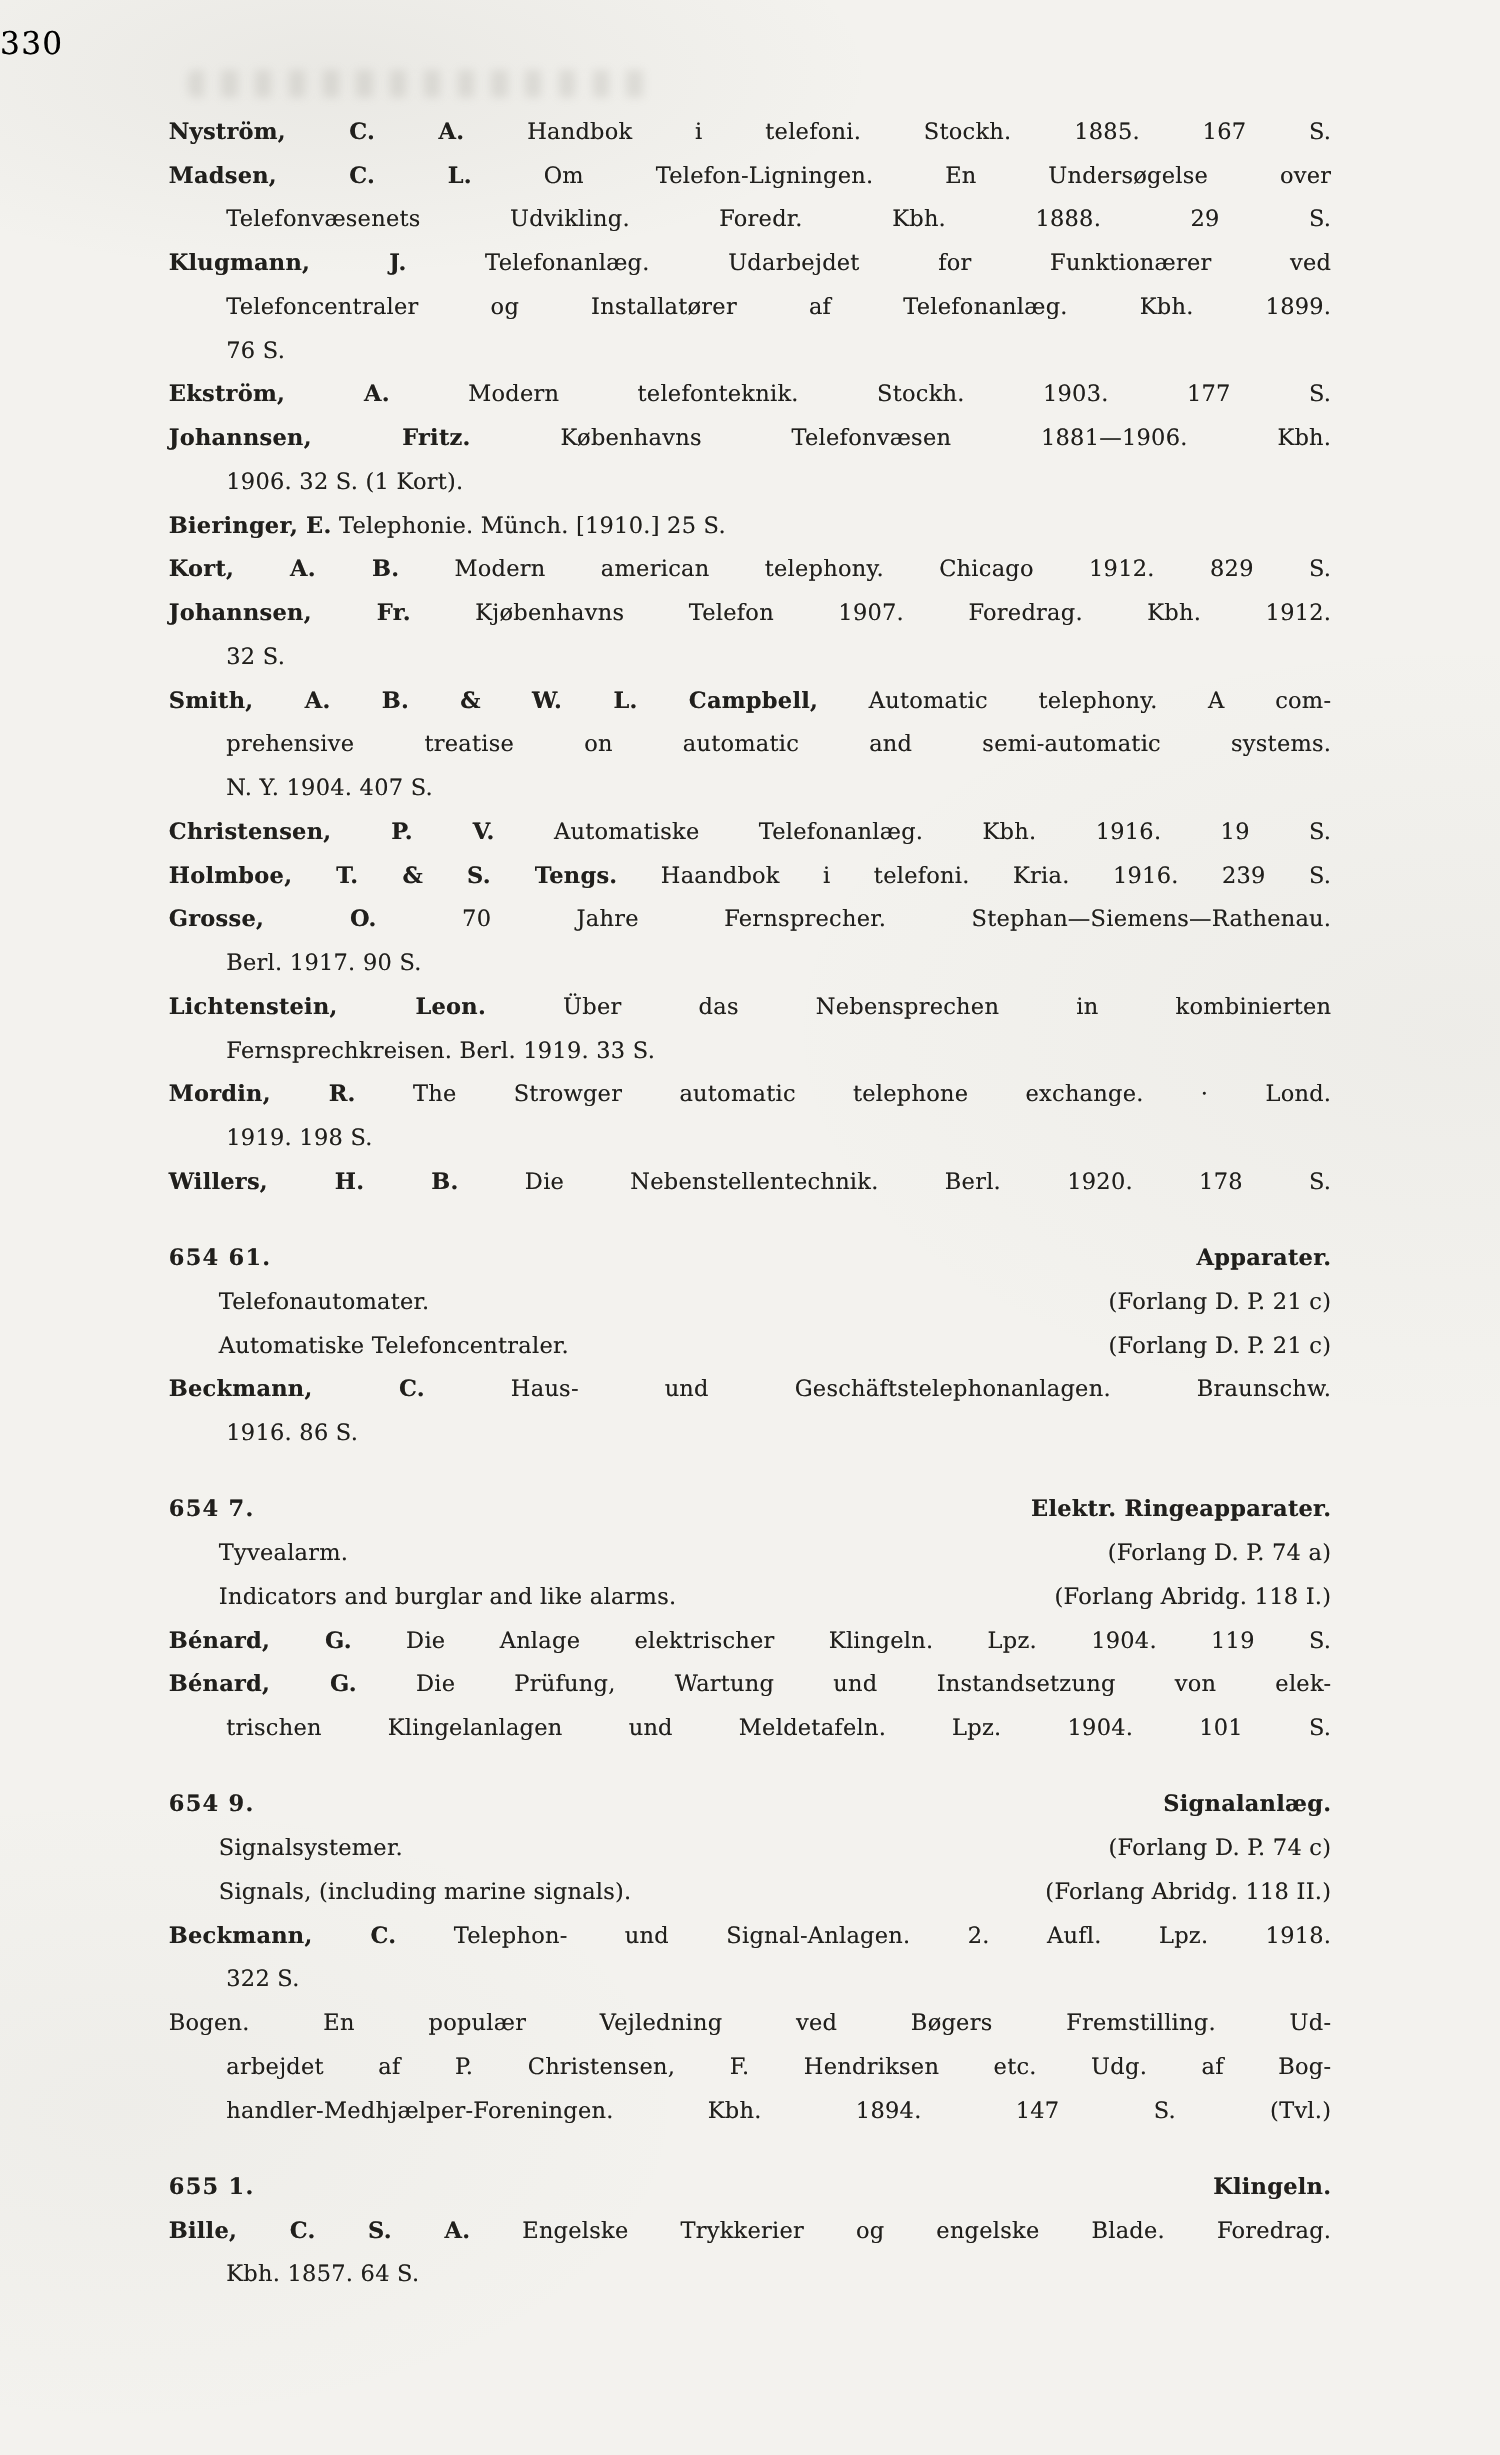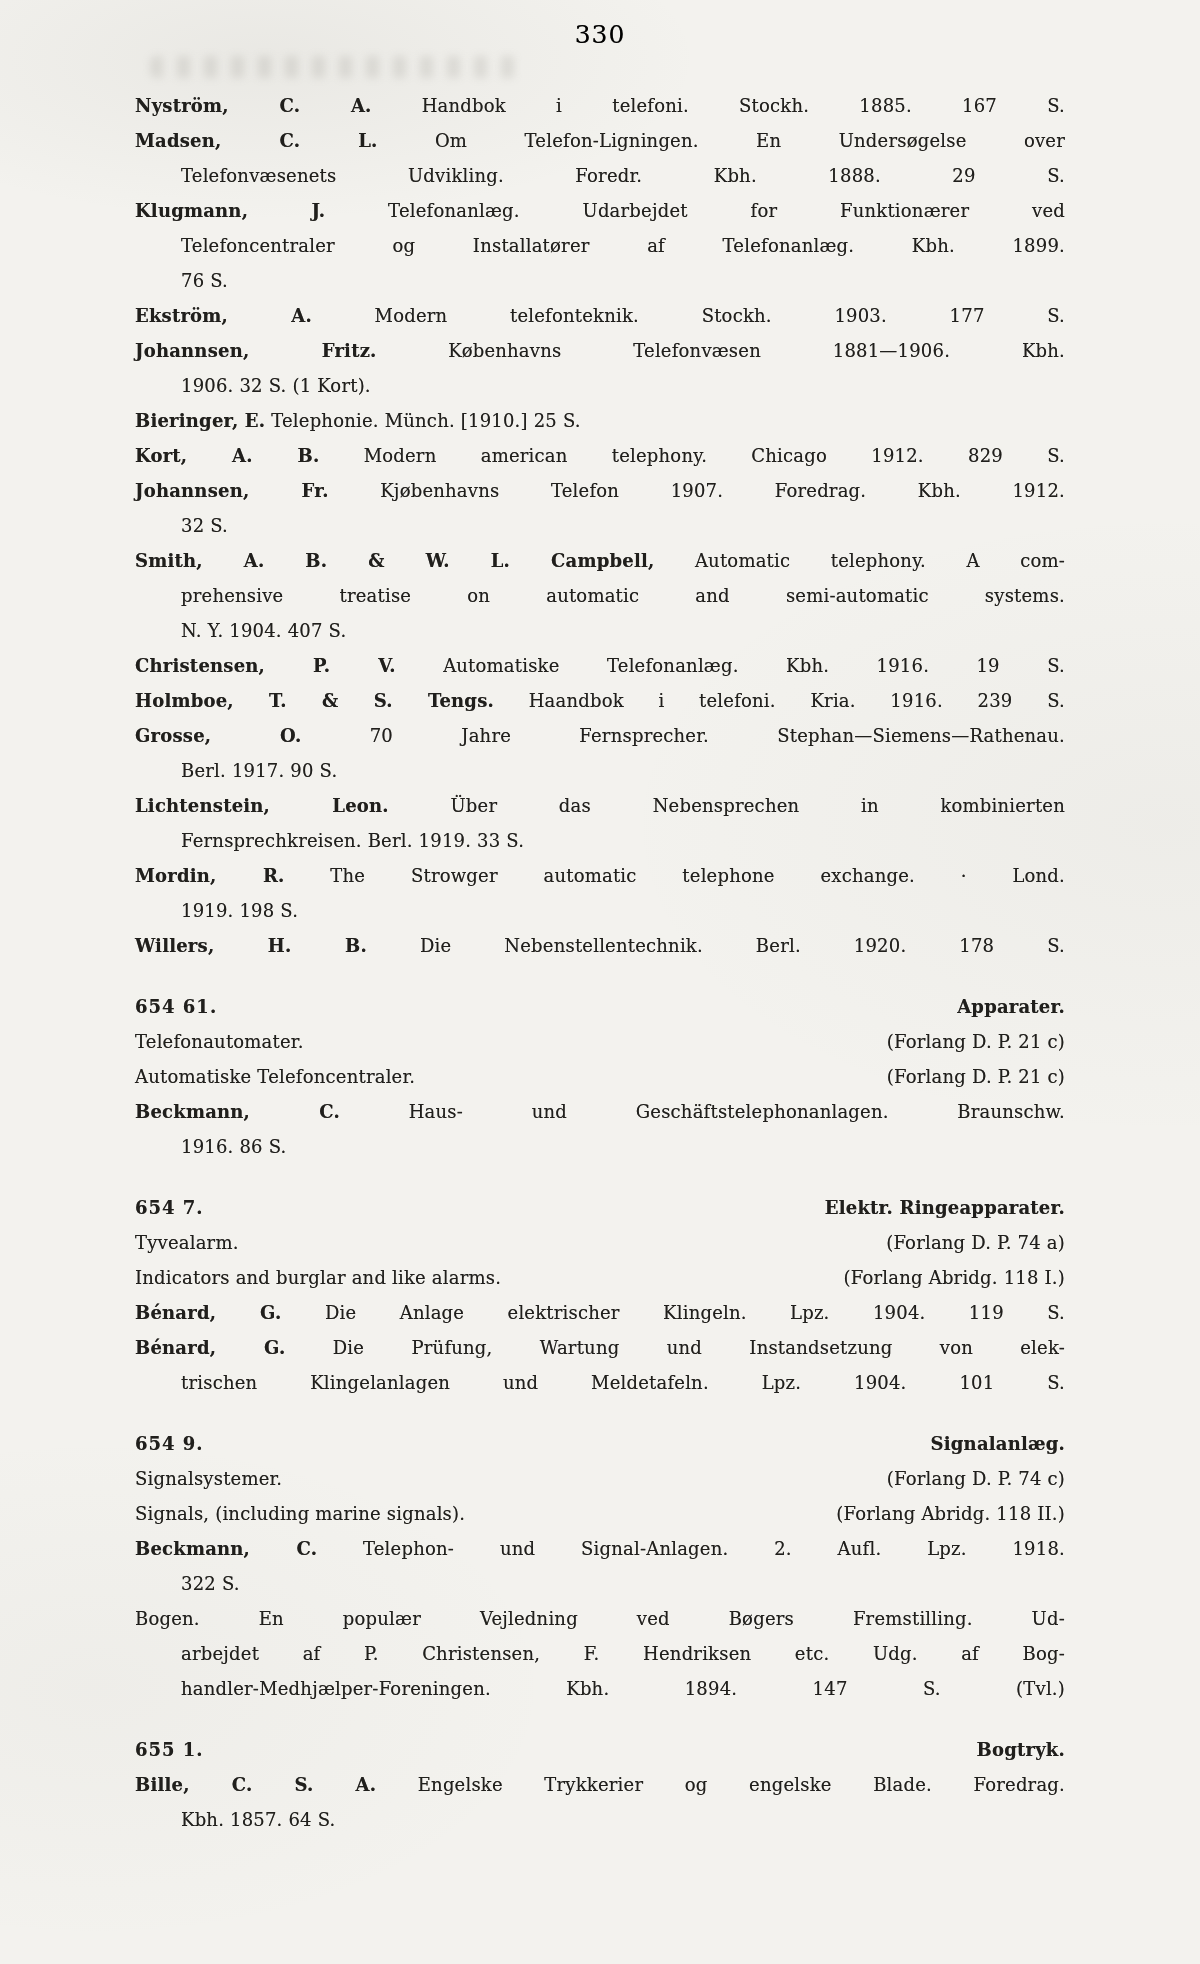--- a/index.html
+++ b/index.html
@@ -37,23 +37,23 @@
   }
   .line { min-height: 35px; }
   .line.just { text-align: justify; text-align-last: justify; }
   .line.cont { padding-left: 46px; }
   .author { font-weight: bold; }
   .line.sect {
     display: flex; justify-content: space-between;
     font-weight: bold; margin-top: 26px;
   }
   .line.sect .class-number { letter-spacing: 1px; }
-  .line.tab { display: flex; justify-content: space-between; }
+  .line.tab { display: flex; justify-content: space-between; margin-left: 40px; }
   .pageno {
-    text-align: center; margin-top: 20px; font-size: 25px;
+    margin-top: 20px; font-size: 25px;
     letter-spacing: 1px;
   }
   .ink { text-shadow: 0 0 0.5px rgba(32,31,28,0.55); }
 </style>
 </head>
 <body>
 
 <div class="page">
   <div class="smudge"></div>
   <div class="content ink">
@@ -123,19 +123,19 @@
         <span>Signals, (including marine signals).</span>
         <span>(Forlang Abridg. 118 II.)</span>
       </div>
       <div class="line entry just"><span class="author">Beckmann, C.</span> <span>Telephon- und Signal-Anlagen. 2. Aufl. Lpz. 1918.</span></div>
       <div class="line cont"><span>322 S.</span></div>
       <div class="line entry just"><span>Bogen. En populær Vejledning ved Bøgers Fremstilling. Ud-</span></div>
       <div class="line cont just"><span>arbejdet af P. Christensen, F. Hendriksen etc. Udg. af Bog-</span></div>
       <div class="line cont just"><span>handler-Medhjælper-Foreningen. Kbh. 1894. 147 S. (Tvl.)</span></div>
       <div class="line sect">
         <span class="class-number">655 1.</span>
-        <span>Bogtryk.</span>
+        <span>Klingeln.</span>
       </div>
       <div class="line entry just"><span class="author">Bille, C. S. A.</span> <span>Engelske Trykkerier og engelske Blade. Foredrag.</span></div>
       <div class="line cont"><span>Kbh. 1857. 64 S.</span></div>
     </div>
   <div class="pageno ink">330</div>
 </div>
 
 </body></html>

